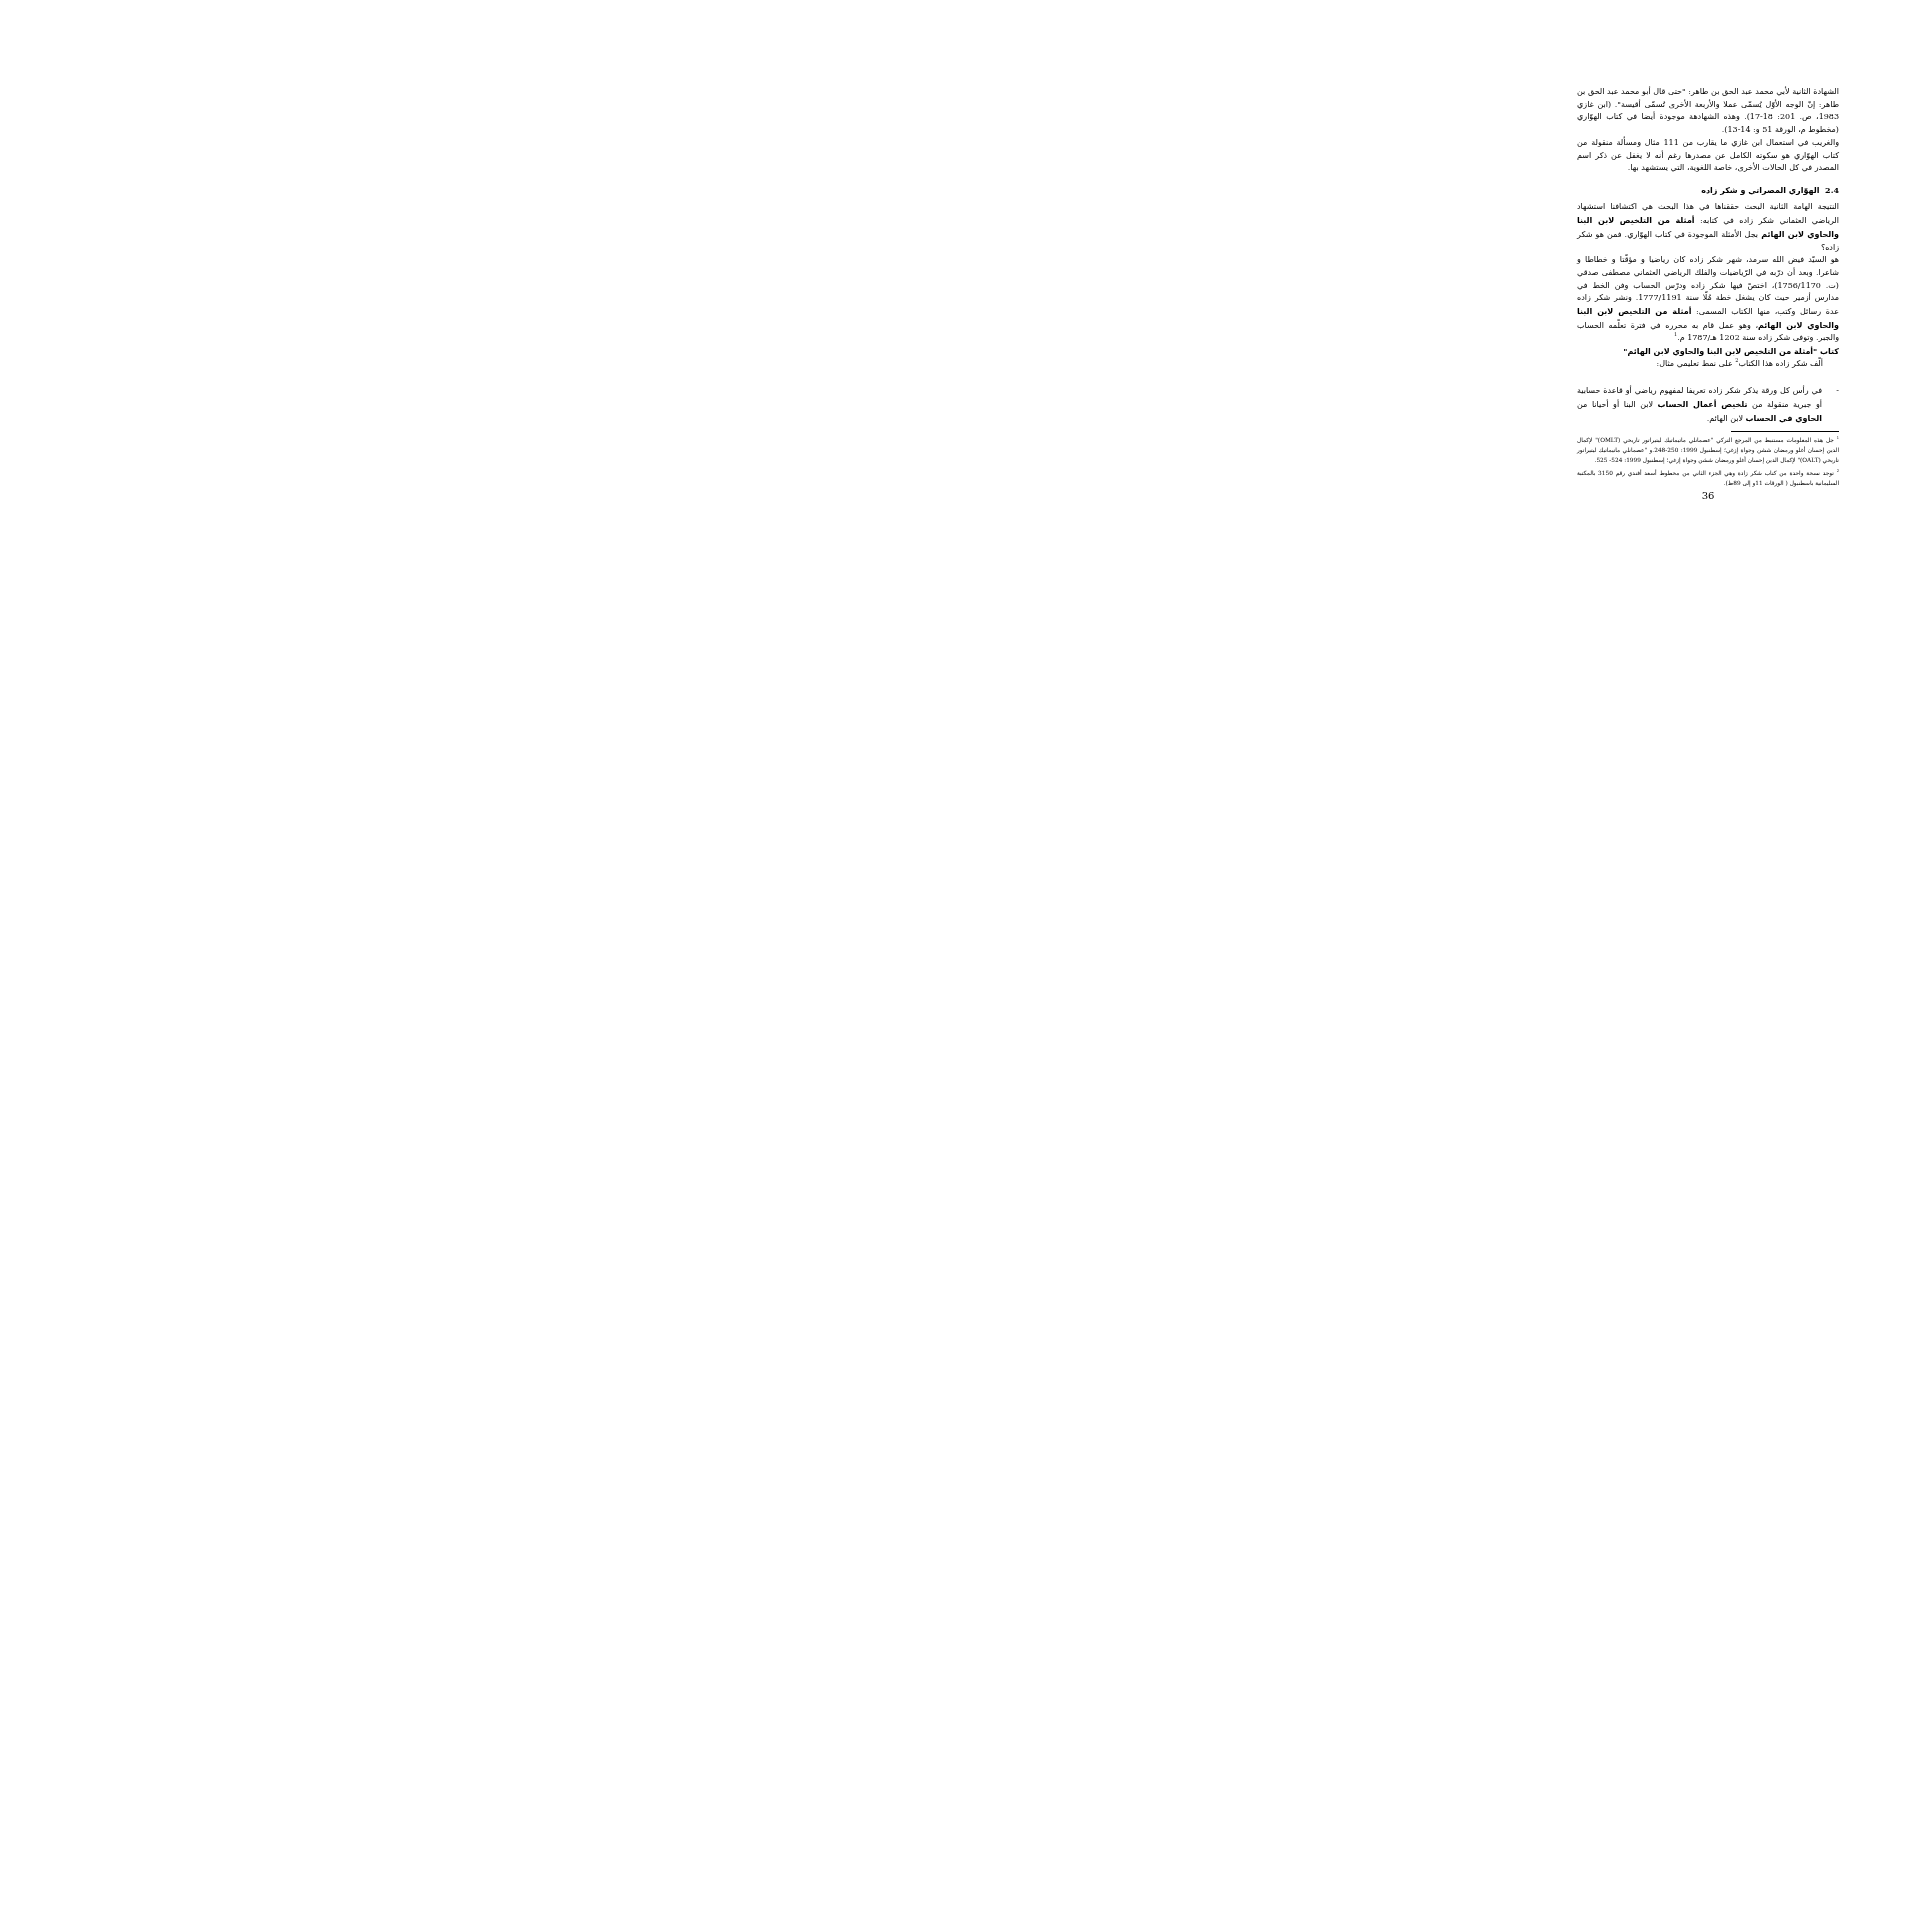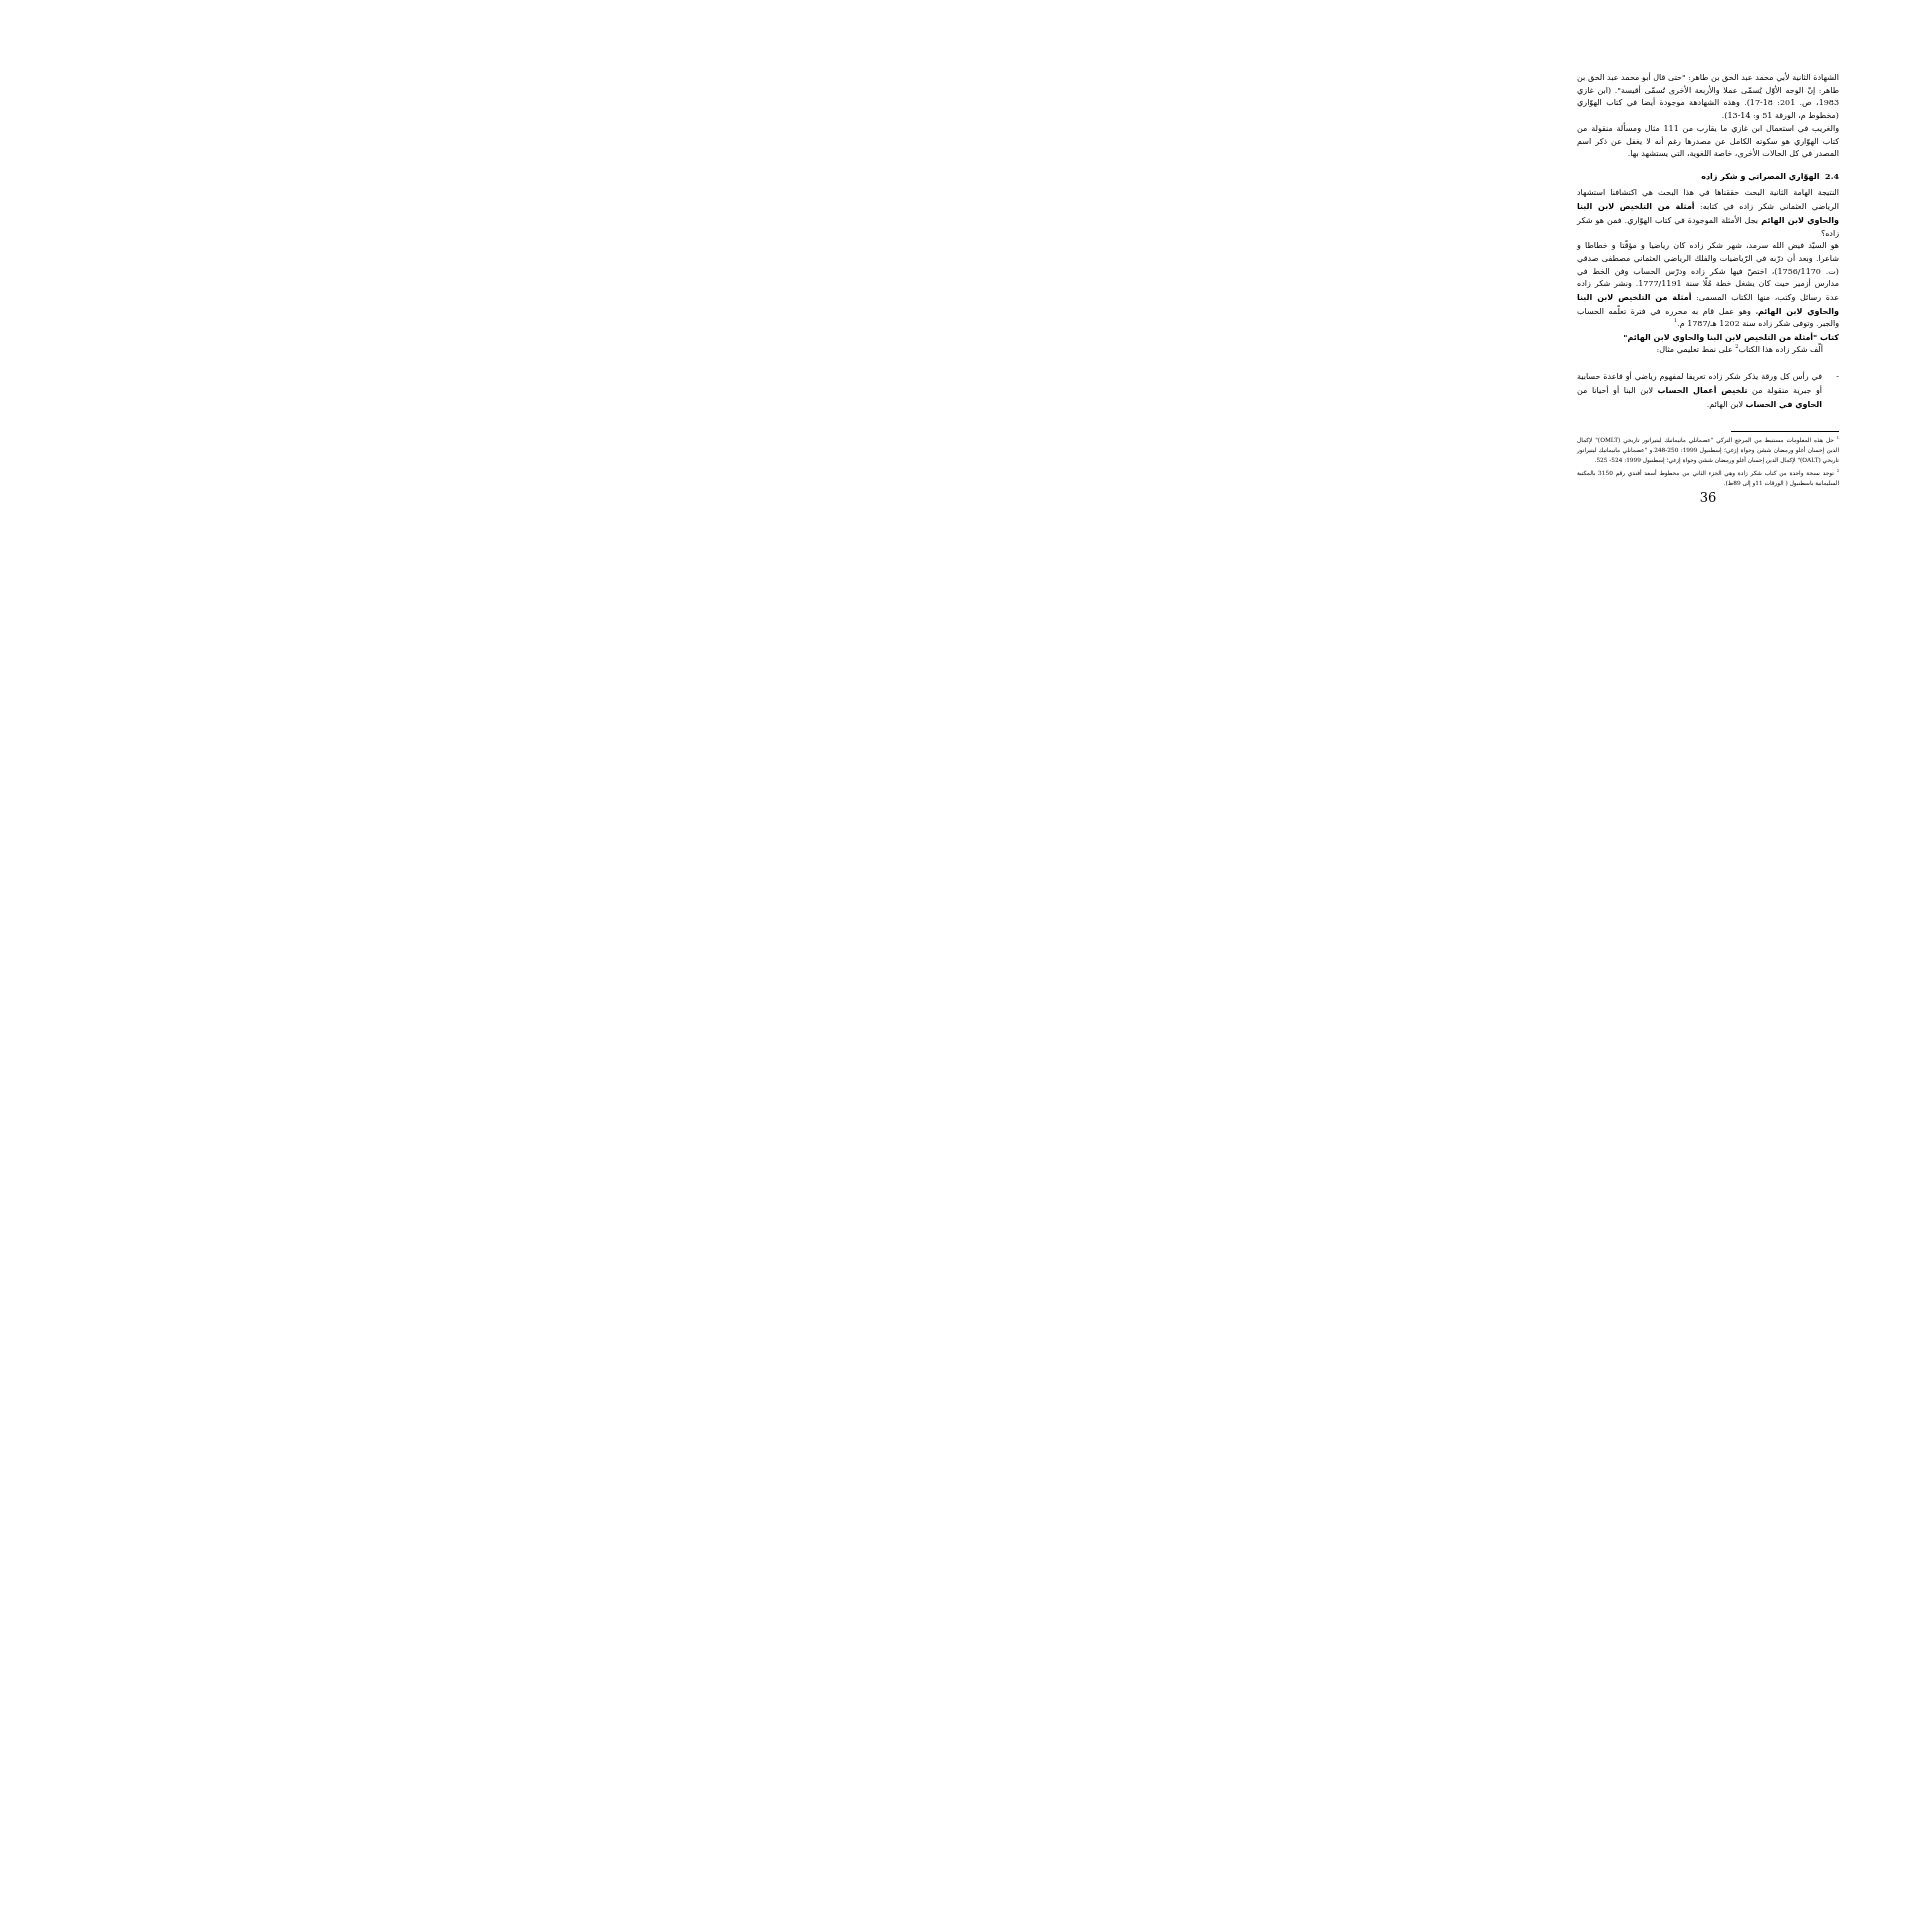--- a/index.html
+++ b/index.html
@@ -7,21 +7,21 @@
     position:relative;
     width:436px;
     height:616px;
     background:#ffffff;
     color:#000000;
     font-family:"DejaVu Serif","DejaVu Sans",serif;
     overflow:hidden;
   }
   .content{
     position:absolute;
-    top:72px;
+    top:86px;
     right:87px;
     width:262px;
     direction:rtl;
     text-align:justify;
     font-size:8px;
     line-height:12.7px;
   }
   .content p{margin:0;}
   .b{font-weight:bold;}
   sup{font-size:.62em;line-height:0;}
@@ -68,21 +68,21 @@
     height:1.2px;
     background:#000000;
   }
   .footnotes p{margin:3.1px 0 0 0;}
   .page-number{
     position:absolute;
     top:490px;
     left:0;
     width:100%;
     text-align:center;
-    font-size:13px;
+    font-size:10px;
     direction:ltr;
   }
 </style>
 </head>
 <body>
 
 <div class="page">
 
   <div class="content">
 

